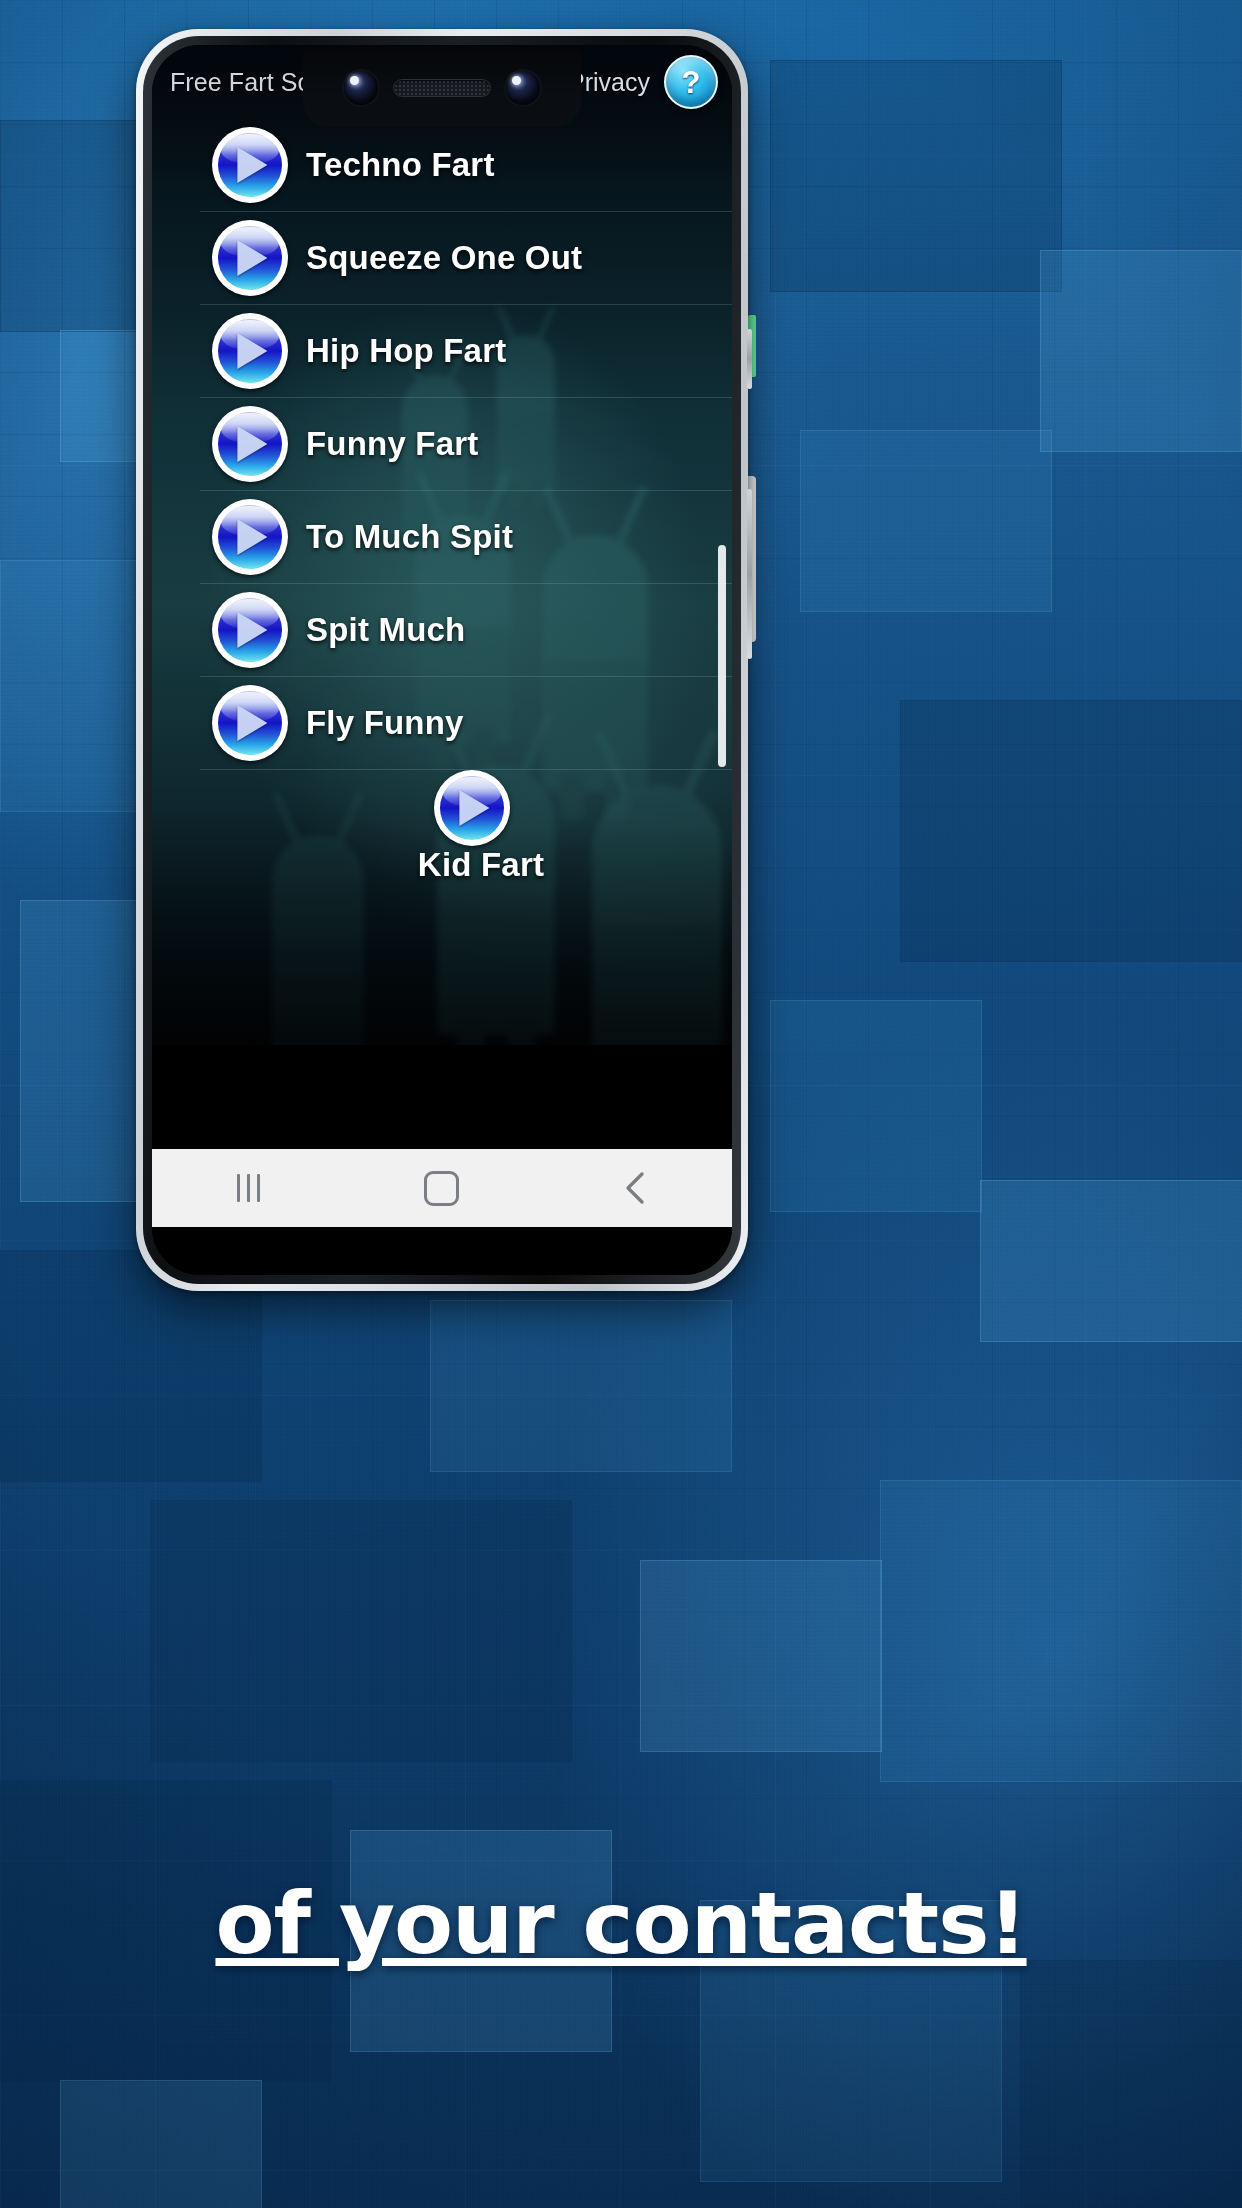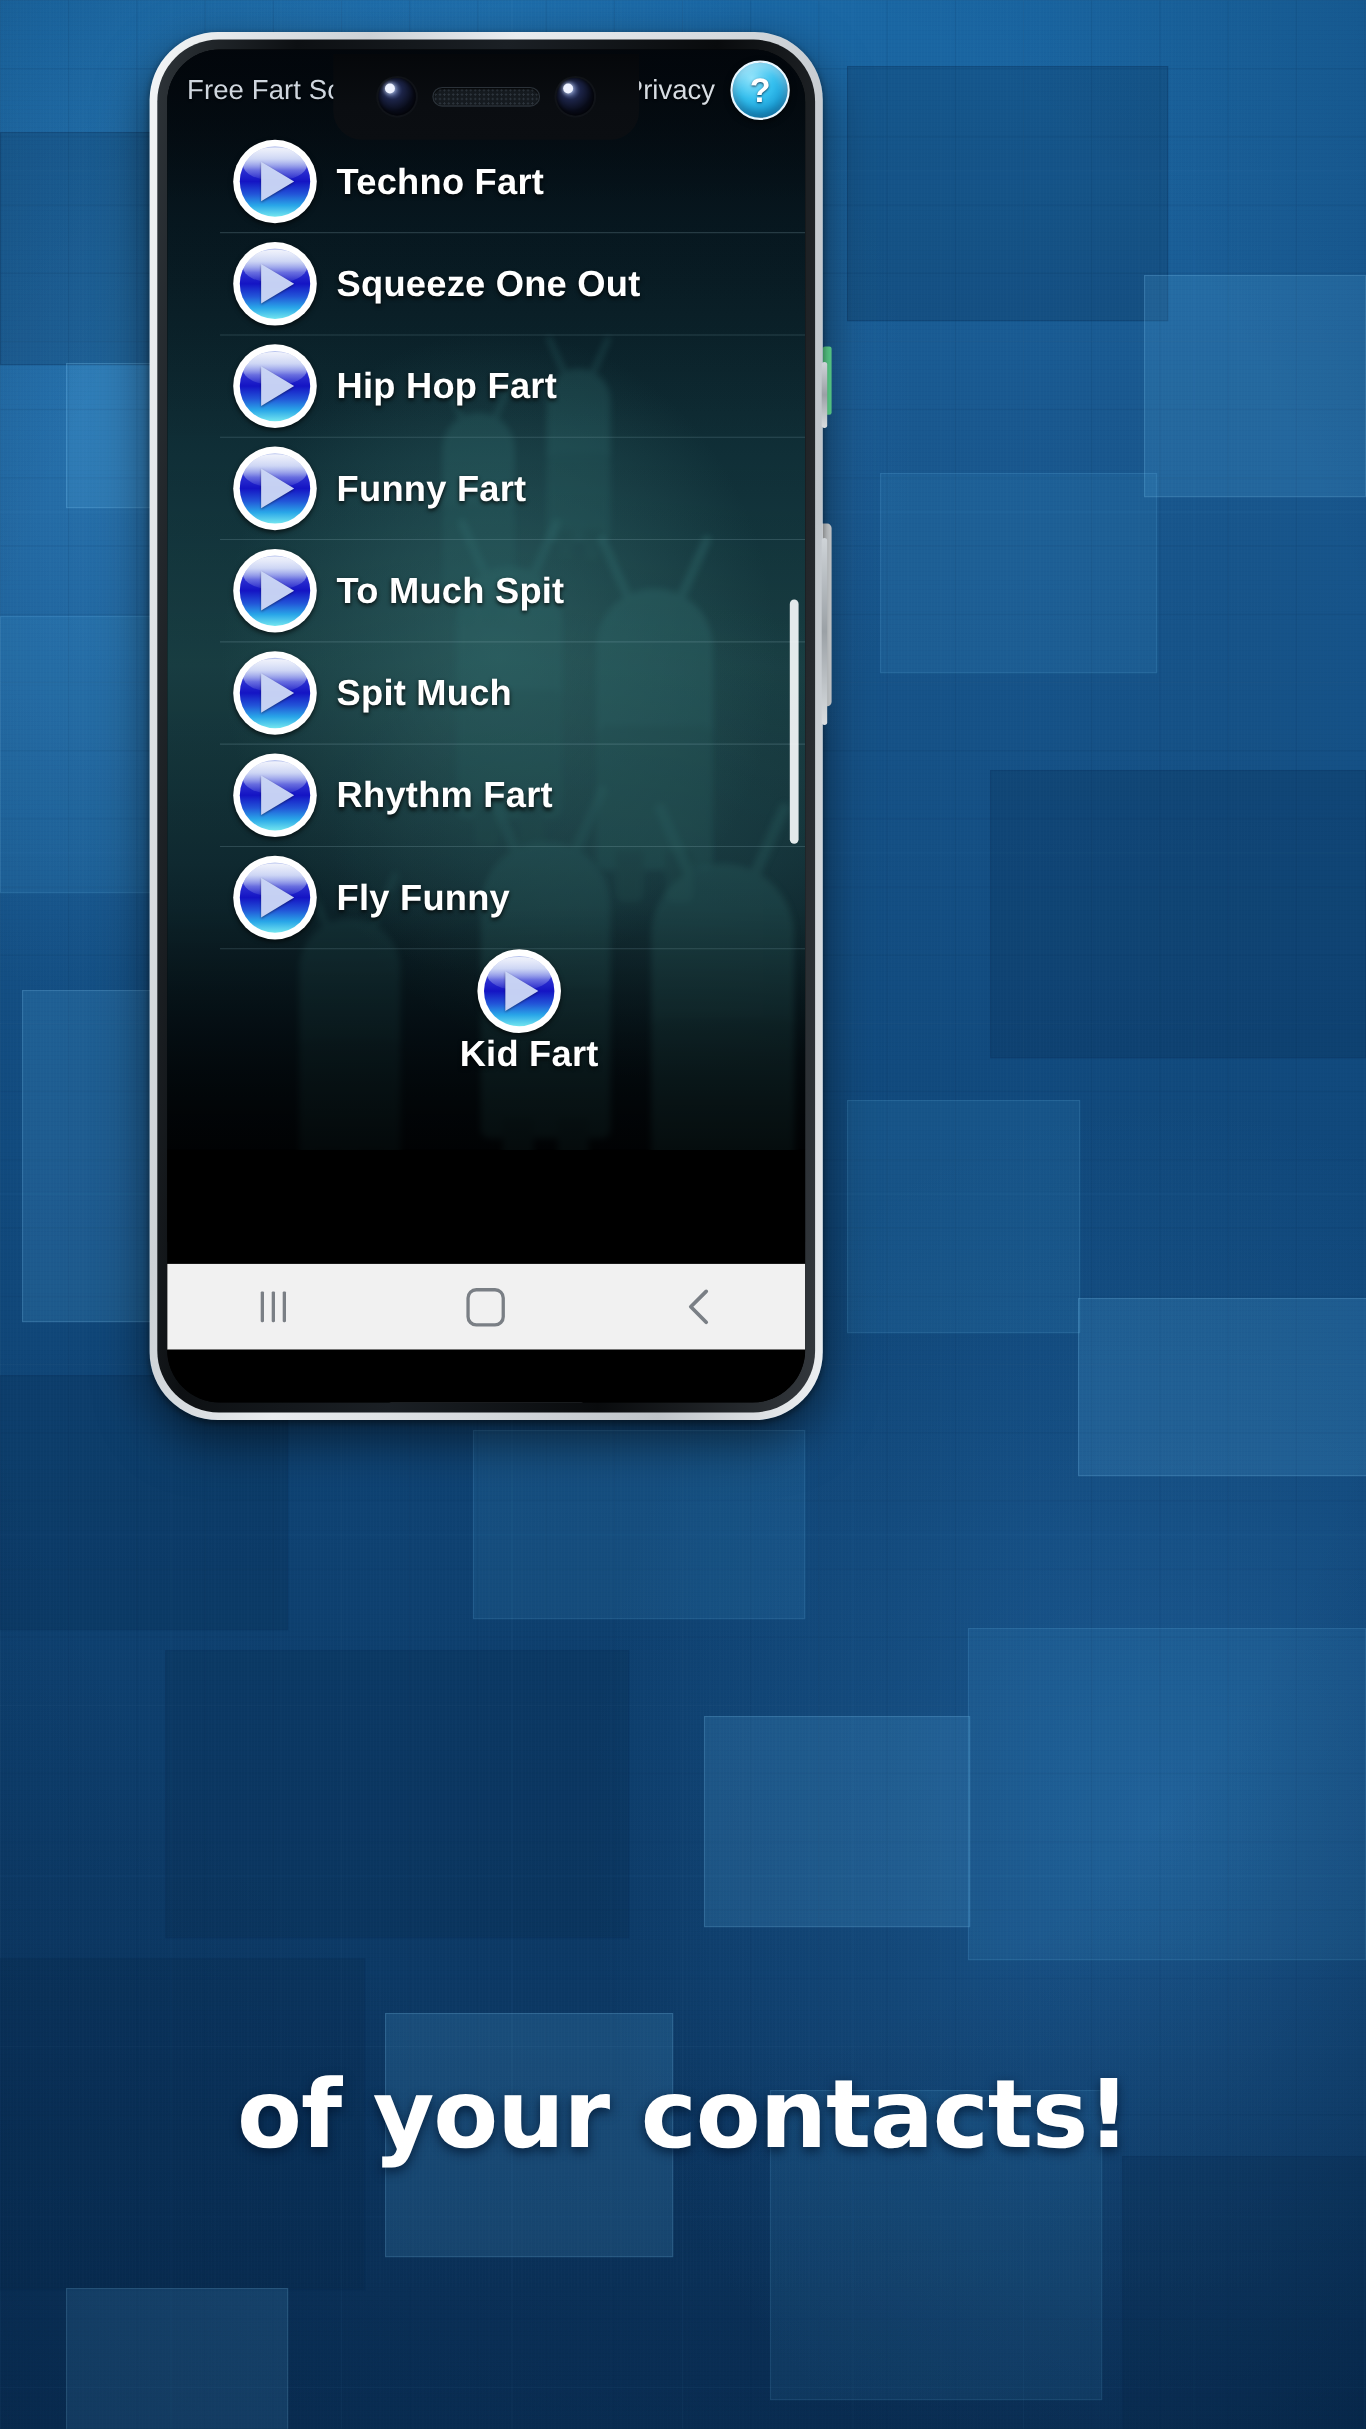--- a/index.html
+++ b/index.html
@@ -375,21 +375,21 @@
     text-align: center;
     color: #ffffff;
     font-family: "DejaVu Sans", sans-serif;
     font-weight: bold;
     font-size: 86px;
     line-height: 1.02;
     letter-spacing: -1px;
     text-shadow: 0 3px 10px rgba(0,20,45,.75);
     padding: 0 40px;
   }
-  #tagline .l2 { display: block; }
+  #tagline .l2 { display: block; text-decoration: underline; }
 </style>
 </head>
 <body>
 
 <div id="bg">
   <div id="bg-squares"></div>
 
   <div class="blk dk" style="left:0px;   top:120px;  width:210px; height:210px;"></div>
   <div class="blk lt" style="left:60px;  top:330px;  width:130px; height:130px;"></div>
   <div class="blk" style="left:0px;   top:560px;  width:170px; height:250px;"></div>
@@ -554,29 +554,20 @@
         <div class="sound-row">
           <span class="play-btn">
             <span class="play-inner">
                 <span class="play-gloss"></span>
                 <span class="play-tri"></span>
               </span>
           </span>
           <span class="sound-label">Spit Much</span>
         </div>
 
-        <div class="sound-row">
-          <span class="play-btn">
-            <span class="play-inner">
-                <span class="play-gloss"></span>
-                <span class="play-tri"></span>
-              </span>
-          </span>
-          <span class="sound-label">Rhythm Fart</span>
-        </div>
 
         <div class="sound-row">
           <span class="play-btn">
             <span class="play-inner">
                 <span class="play-gloss"></span>
                 <span class="play-tri"></span>
               </span>
           </span>
           <span class="sound-label">Fly Funny</span>
         </div>

